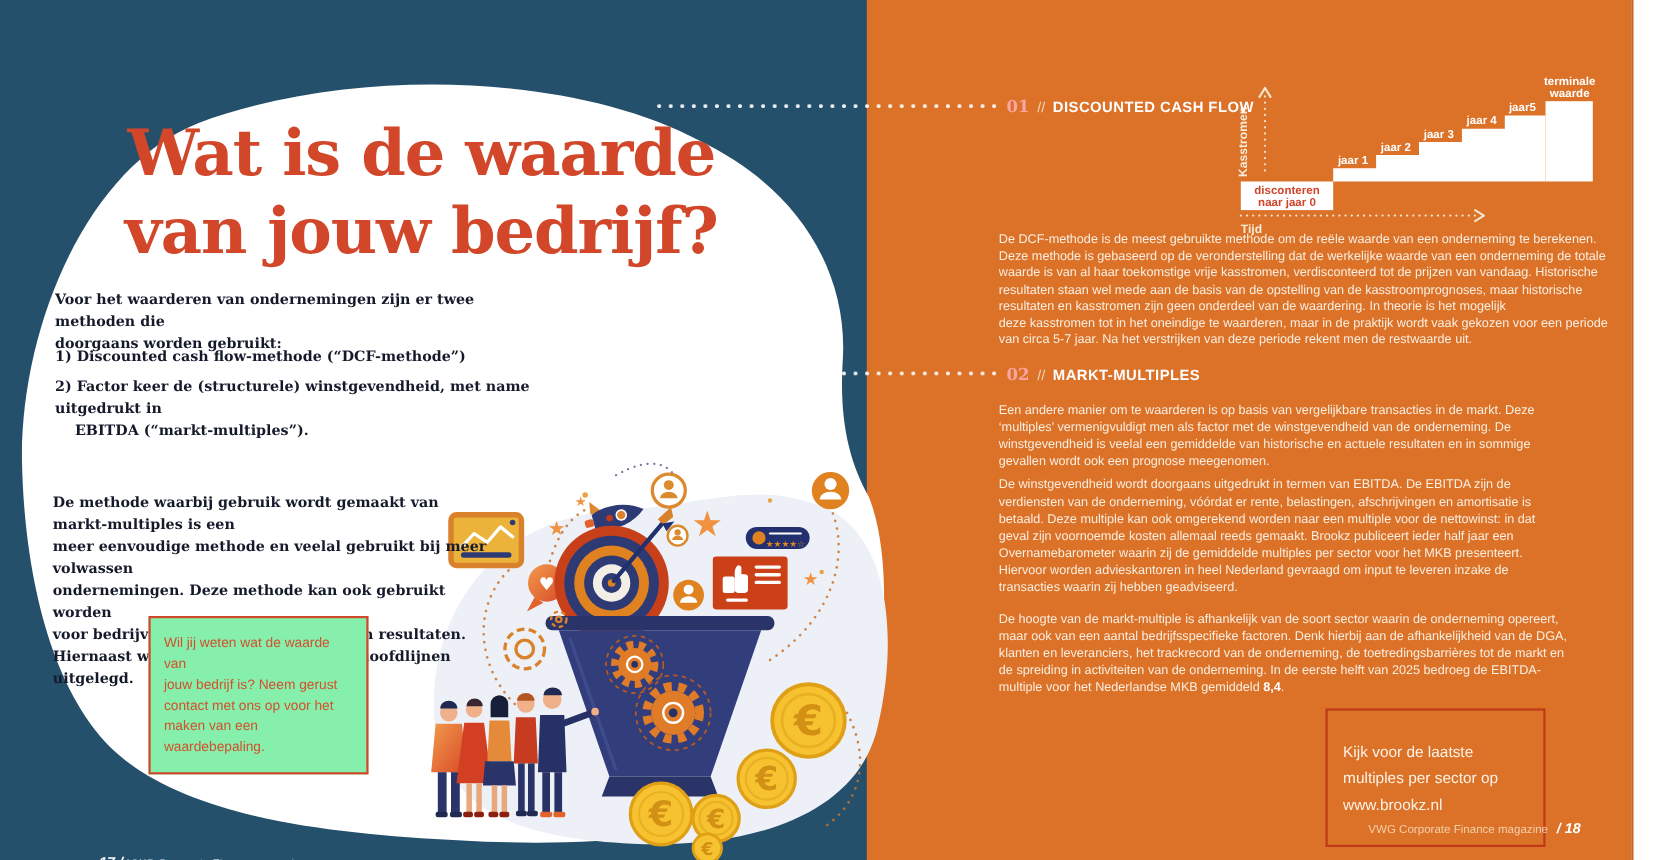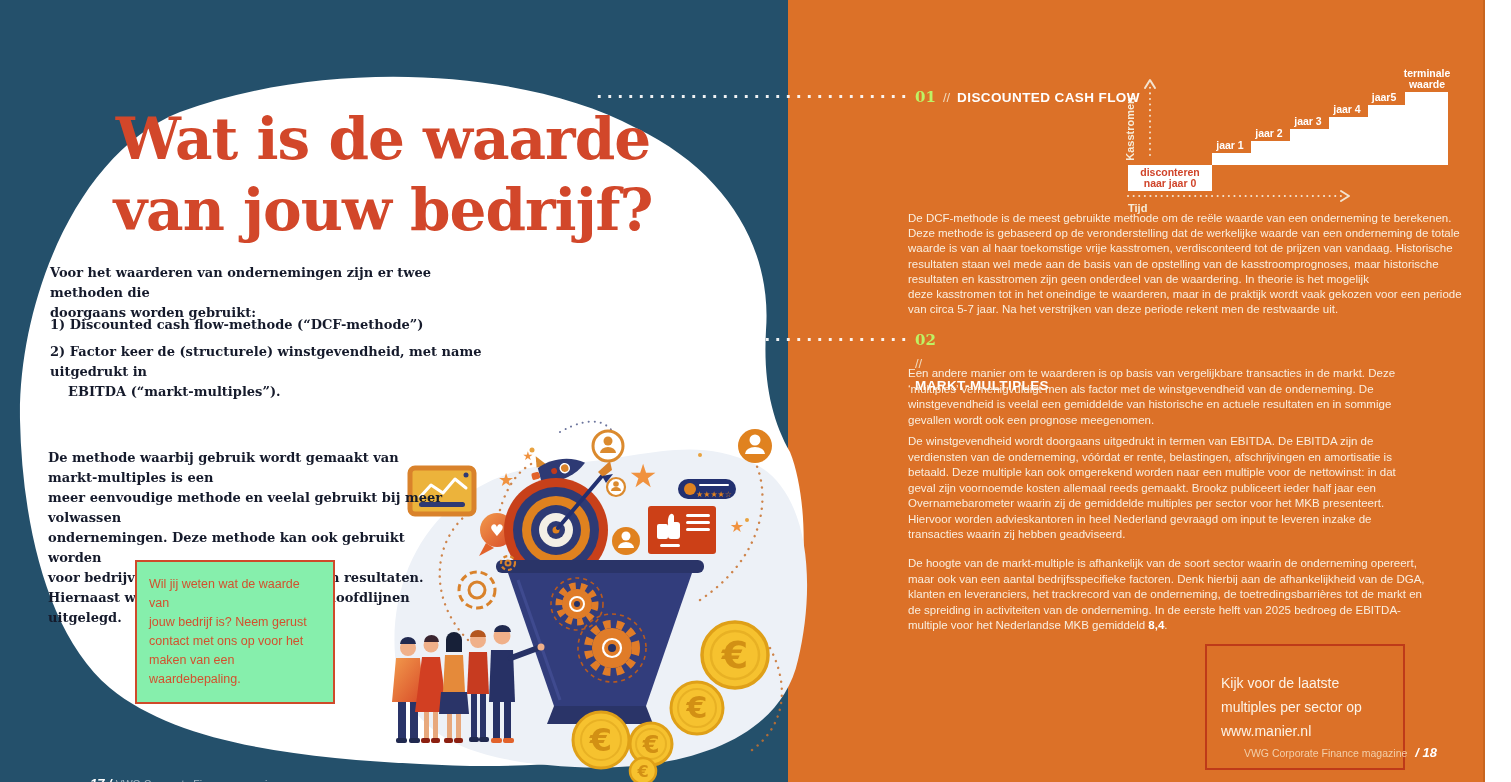--- a/index.html
+++ b/index.html
@@ -31,25 +31,25 @@
 
   
   .leader{position:absolute;z-index:2;height:5px;
           background-image:radial-gradient(circle,rgba(255,255,255,.92) 1.7px,rgba(255,255,255,0) 1.9px);
           background-size:10.5px 5px;background-repeat:repeat-x;background-position:0 50%;}
   .leader1{left:594px;top:94px;width:312px;}
   .leader2{left:594px;top:337px;width:312px;}
 
   
   .sec-head{display:flex;align-items:baseline;gap:7px;color:#fff;}
-  .sec-head .num{font-family:"DejaVu Serif",serif;font-weight:700;font-size:15px;color:#bef264;}
+  .sec-head .num{font-family:"DejaVu Serif",serif;font-weight:700;font-size:15px;color:#fca5a5;}
   .sec-head .sep{font-size:13px;color:#F0DABD;}
   .sec-head .stitle{font-weight:700;font-size:13.5px;letter-spacing:.4px;color:#FFFFFF;}
   .sh1{left:915px;top:88px;}
-  .sh2{left:915px;top:331px;flex-direction:column;}
+  .sh2{left:915px;top:331px;}
   .rbody{color:#F9EEDF;font-size:11.5px;line-height:15px;white-space:pre-line;}
   .rb1{left:908px;top:211px;width:578px;line-height:15.2px;}
   .rp1{left:908px;top:366px;width:540px;line-height:15.5px;}
   .rp2{left:908px;top:434px;width:540px;line-height:15.5px;}
   .rp3{left:908px;top:556px;width:548px;line-height:15.5px;}
   .rp3 b{color:#FFFFFF;}
   .info-box{left:1205px;top:644px;width:168px;padding:25px 14px;border:2px solid #BE3A19;
             color:#FCF3E6;font-size:14px;line-height:24px;white-space:pre-line;}
   .info-box .url{color:#FCF3E6;}
 </style>
@@ -357,18 +357,18 @@
 Hiervoor worden advieskantoren in heel Nederland gevraagd om input te leveren inzake de
 transacties waarin zij hebben geadviseerd.</div>
   <div class="txt rbody rp3"><span>De hoogte van de markt-multiple is afhankelijk van de soort sector waarin de onderneming opereert,
 maar ook van een aantal bedrijfsspecifieke factoren. Denk hierbij aan de afhankelijkheid van de DGA,
 klanten en leveranciers, het trackrecord van de onderneming, de toetredingsbarrières tot de markt en
 de spreiding in activiteiten van de onderneming. In de eerste helft van 2025 bedroeg de EBITDA-
 multiple voor het Nederlandse MKB gemiddeld </span><b>8,4</b><span>.</span></div>
 
   <div class="txt info-box"><span>Kijk voor de laatste
 multiples per sector op</span>
-<span class="url">www.manier.nl</span></div>
+<span class="url">www.brookz.nl</span></div>
 
   <div class="txt footer-r">
     <span>VWG Corporate Finance magazine</span><b>/ 18</b>
   </div>
 </div>
 
 </body></html>

